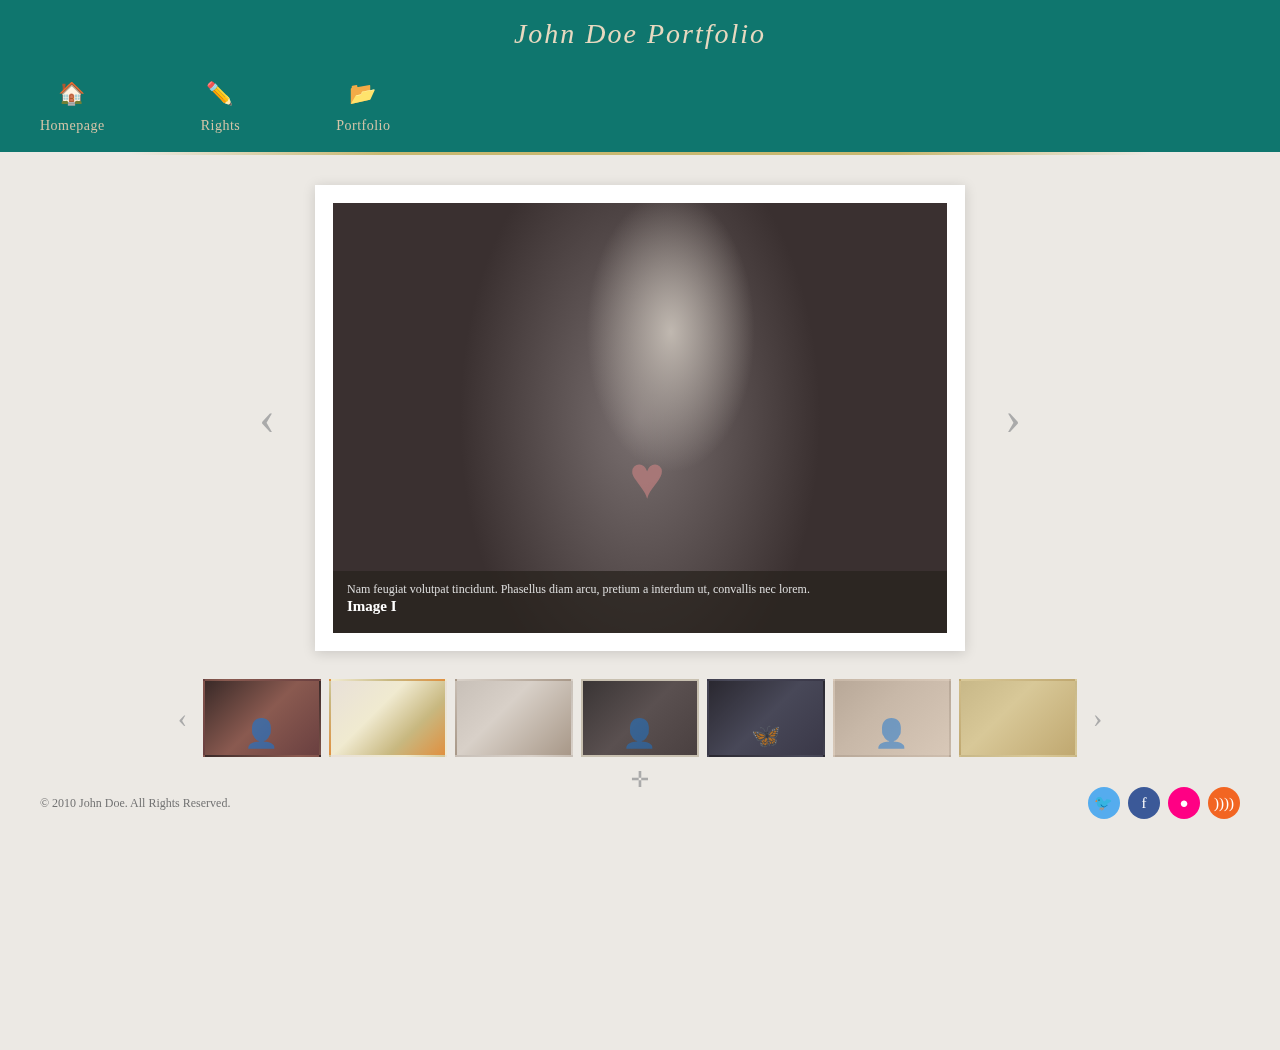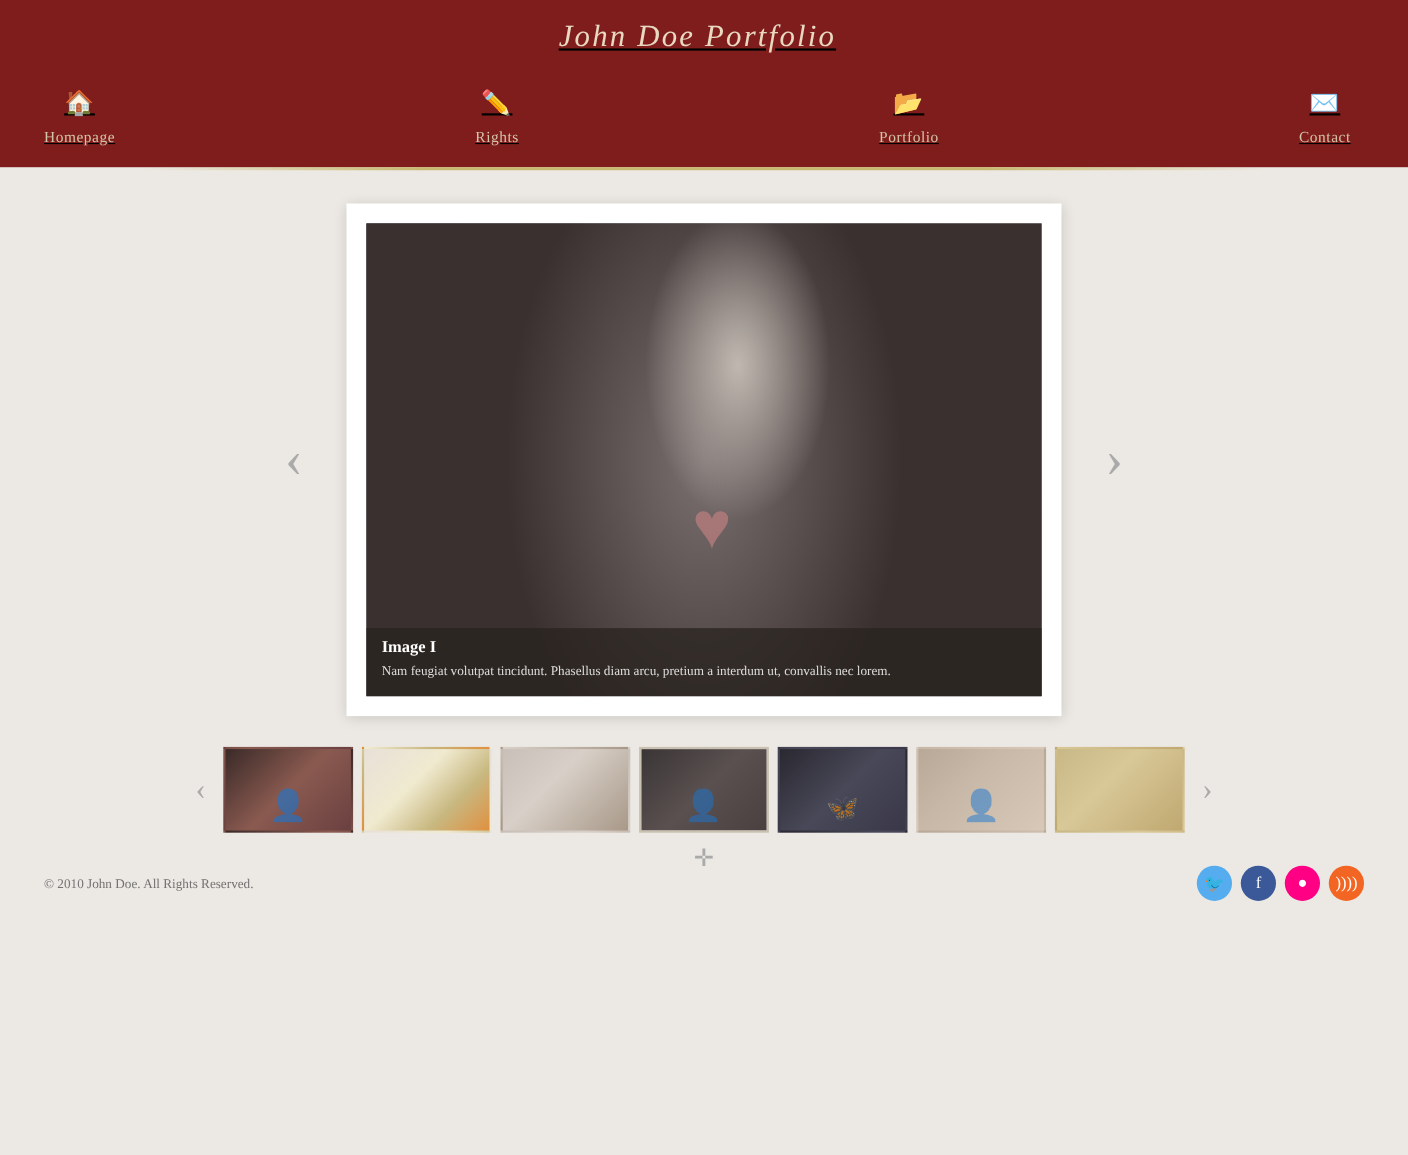--- a/index.html
+++ b/index.html
@@ -5,38 +5,37 @@
     * { margin: 0; padding: 0; box-sizing: border-box; }
     body {
       font-family: Georgia, 'Times New Roman', serif;
       background: #ece9e4;
       width: 1280px;
       min-height: 1050px;
     }
 
     
     #header {
-      background: #7f1d1d;
+      background: #0f766e;
       width: 100%;
-      padding: 18px 12px 0 0;
+      padding: 18px 0 0 0;
       text-align: center;
-      text-decoration: underline;
     }
     #site-title {
       font-family: 'Palatino Linotype', Palatino, serif;
       font-style: italic;
       color: #e8d9c0;
       font-size: 28px;
       letter-spacing: 2px;
       margin-bottom: 16px;
     }
     #nav {
       display: flex;
-      justify-content: space-between;
-      gap: 1px;
+      justify-content: flex-start;
+      gap: 16px;
     }
     .nav-item {
       display: flex;
       flex-direction: column;
       align-items: center;
       padding: 10px 40px 18px 40px;
       cursor: pointer;
       color: #d4c4a8;
       font-size: 14px;
       text-decoration: none;
@@ -247,39 +246,35 @@
       <span>Homepage</span>
     </a>
     <a class="nav-item" href="#">
       <span class="nav-icon icon-journal"></span>
       <span>Rights</span>
     </a>
     <a class="nav-item" href="#">
       <span class="nav-icon icon-portfolio"></span>
       <span>Portfolio</span>
     </a>
-    <a class="nav-item" href="#">
-      <span class="nav-icon icon-contact"></span>
-      <span>Contact</span>
-    </a>
   </nav>
 </div>
 
 <div id="separator"></div>
 
 <div id="main">
 
   <div id="slideshow-wrapper">
     <span class="slide-arrow">‹</span>
 
     <div id="slideshow-frame">
       <div id="main-image">
         <div id="image-caption">
+          <div id="image-caption-desc">Nam feugiat volutpat tincidunt. Phasellus diam arcu, pretium a interdum ut, convallis nec lorem.</div>
           <div id="image-caption-title">Image I</div>
-          <div id="image-caption-desc">Nam feugiat volutpat tincidunt. Phasellus diam arcu, pretium a interdum ut, convallis nec lorem.</div>
         </div>
       </div>
     </div>
 
     <span class="slide-arrow">›</span>
   </div>
 
   <div id="thumbnails-section">
     <span class="thumb-arrow">‹</span>
     <div id="thumbnails">

